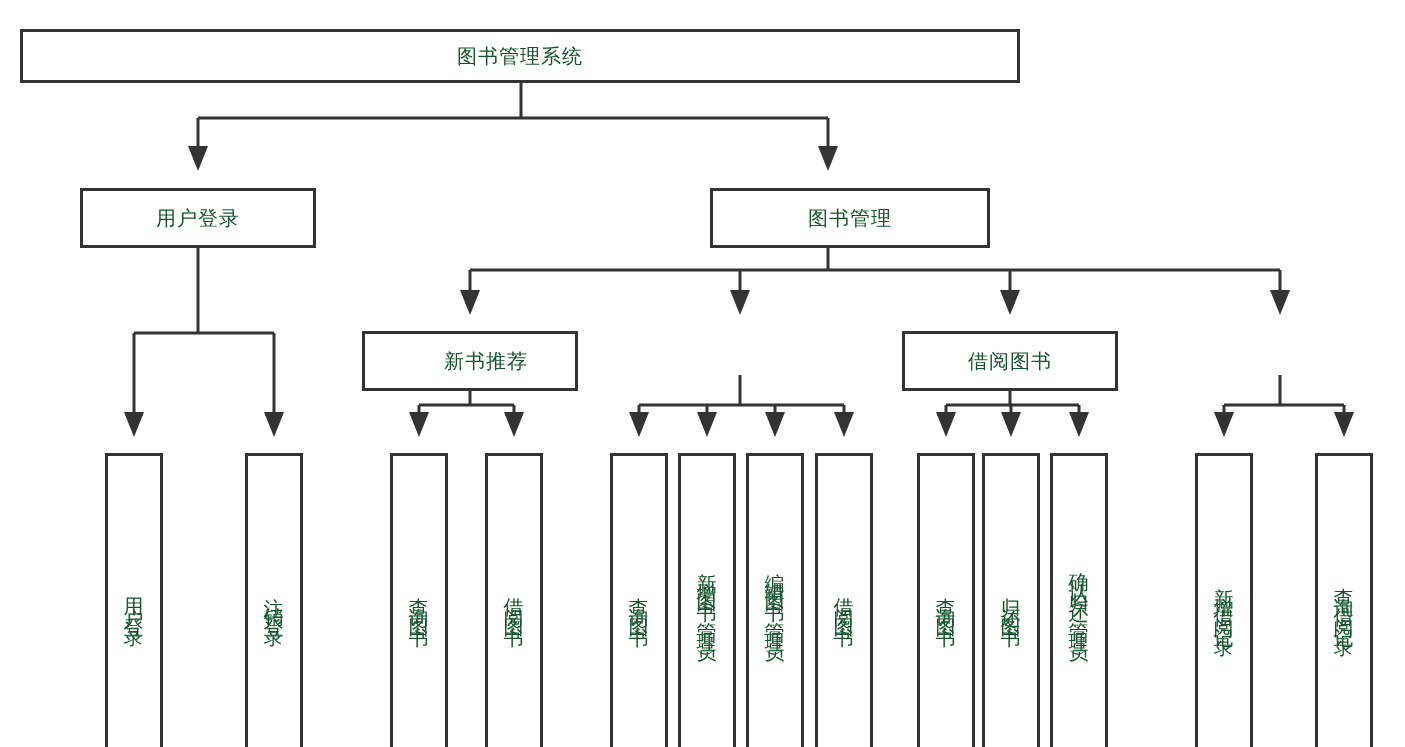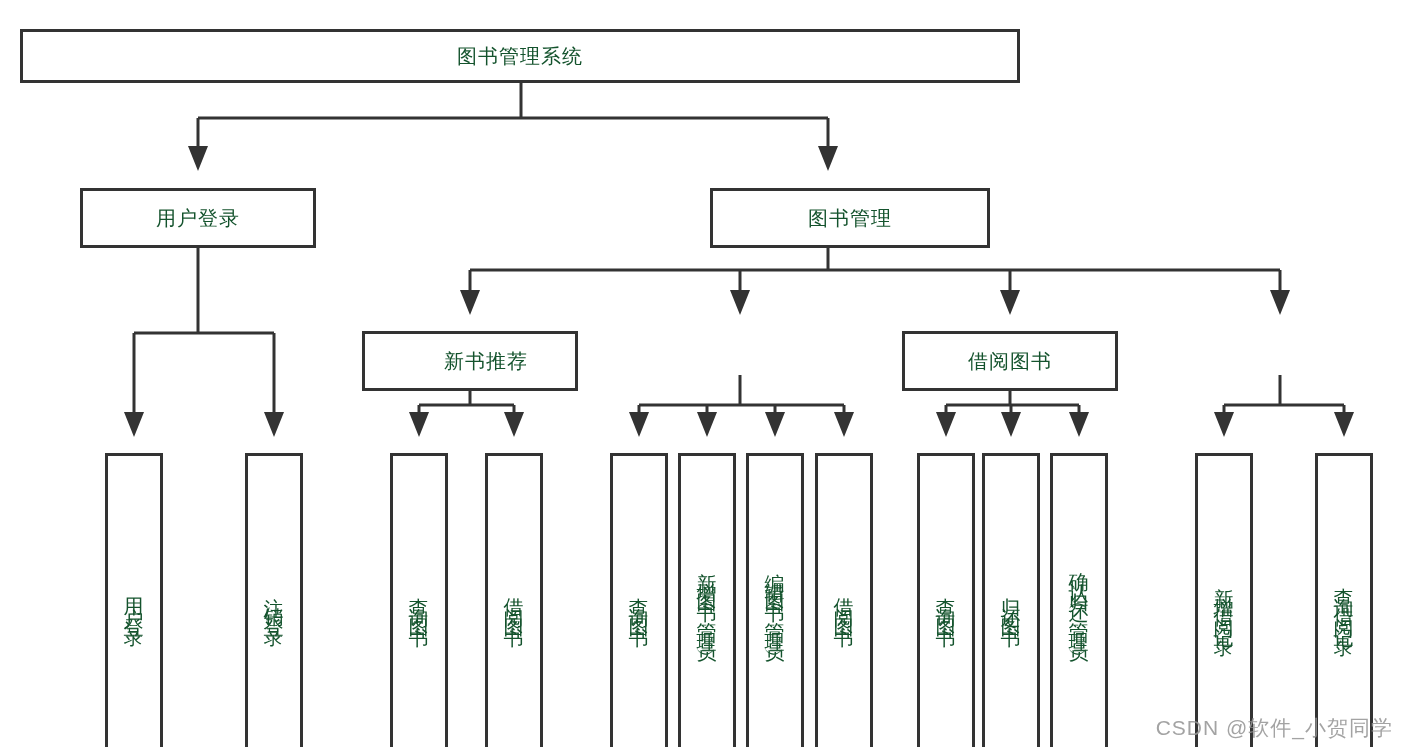--- a/index.html
+++ b/index.html
@@ -171,14 +171,13 @@
   <div class="node v leaf n-leaf-bb-edit">编辑图书（管理员）</div>
   <div class="node v leaf n-leaf-bb-borrow">借阅图书</div>
 
   <div class="node v leaf n-leaf-cb-query">查询图书</div>
   <div class="node v leaf n-leaf-cb-return">归还图书</div>
   <div class="node v leaf n-leaf-cb-confirm">确认归还（管理员）</div>
 
   <div class="node v leaf n-leaf-br-add">新增借阅记录</div>
   <div class="node v leaf n-leaf-br-query">查询借阅记录</div>
 
-  <div class="watermark">CSDN @软件_小贺同学</div>
 </div>
 
 </body></html>

